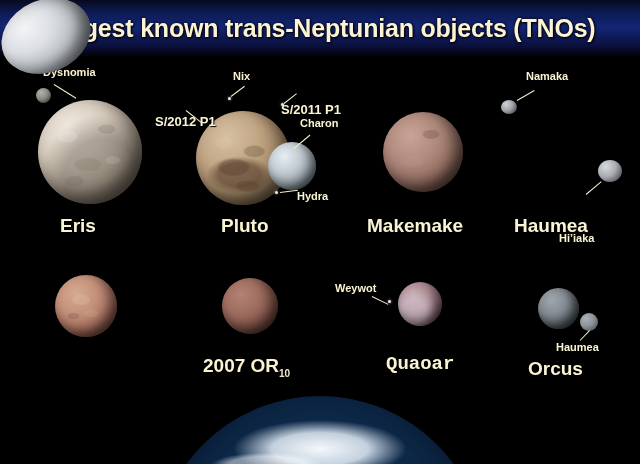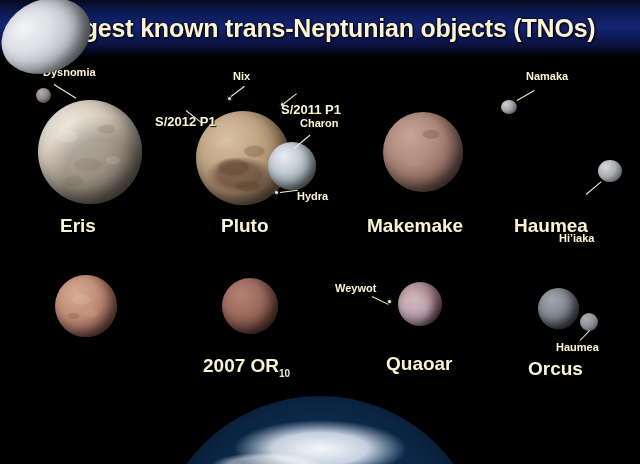--- a/index.html
+++ b/index.html
@@ -238,21 +238,21 @@
 
   <div class="body" id="or10"></div>
   <div class="label name-major" style="left:203px;top:355px;">
     <span>2007 OR</span><span style="font-size:10px;vertical-align:sub;">10</span>
   </div>
 
   <div class="body" id="quaoar"></div>
   <div id="weywot"></div>
   <div class="leader" style="left:372px;top:296px;width:18px;transform:rotate(26deg);"></div>
   <div class="label name-moon" style="left:335px;top:282px;">Weywot</div>
-  <div class="label name-major" style="left:386px;top:353px;">Quaoar</div>
+  <div class="label name-major" style="left:386px;top:353px;font-family:Liberation Mono, monospace;">Quaoar</div>
 
   <div class="body" id="orcus"></div>
   <div class="body" id="vanth"></div>
   <div class="leader" style="left:580px;top:340px;width:14px;transform:rotate(-46deg);"></div>
   <div class="label name-moon" style="left:556px;top:341px;">Haumea</div>
   <div class="label name-major" style="left:528px;top:358px;">Orcus</div>
 
   <div id="earth">
     <div id="earth-clouds"></div>
   </div>

